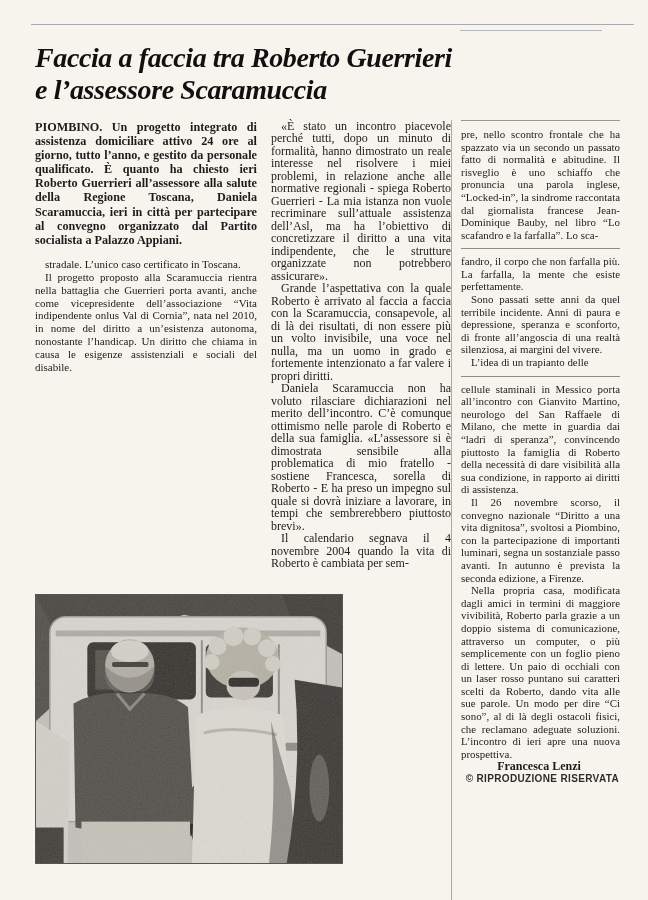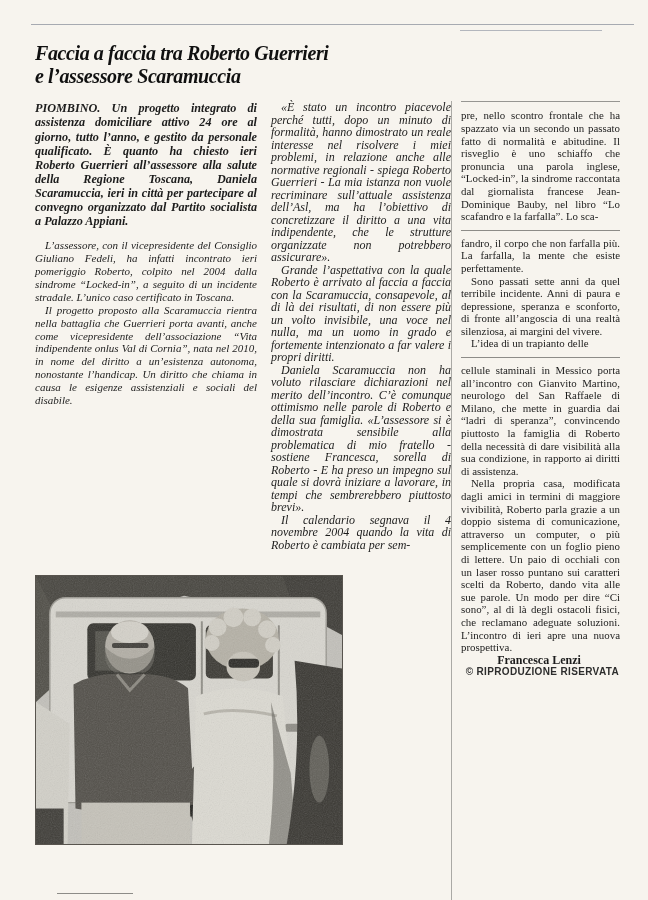--- a/index.html
+++ b/index.html
@@ -12,27 +12,27 @@
   }
   .page { position:relative; width:648px; height:900px; padding:20px 20px 0 35px; }
 
   
   .toprules { position:relative; height:14px; }
   .toprule-a { position:absolute; top:4px; left:-4px; right:-6px; border-top:1.5px solid #a7aab1; }
   .toprule-b { position:absolute; top:10px; left:425px; width:142px; border-top:1.5px solid #b3b6bd; }
 
   .headline {
     font-style:italic; font-weight:700;
-    font-size:20px; line-height:1.16; letter-spacing:-0.4px;
+    font-size:28px; line-height:1.16; letter-spacing:-0.4px;
     color:#101010; margin:8px 0 13px 0;
   }
 
   .main { display:flex; align-items:stretch; }
   .left-area { width:416px; }
-  .cols-left { display:flex;font-style:italic; }
+  .cols-left { display:flex; }
 
   .col { text-align:justify; }
   .col p { margin:0; }
 
   .col1 { width:222px; font-size:11px; line-height:12.9px; }
   .col1 .lead { font-weight:700; font-size:12.2px; line-height:14.1px; margin-bottom:11px; }
   .col1 .bodyp { text-indent:10px; }
 
   .pullquote {
     float:right; width:150px;
@@ -89,21 +89,20 @@
   </h1>
 
   <div class="main">
 
     <div class="left-area">
       <div class="cols-left">
 
         <div class="col col1">
           <p class="lead">PIOMBINO.  Un progetto integrato di assistenza domiciliare attivo 24 ore al giorno, tutto l’anno, e gestito da personale qualificato. È quanto ha chiesto ieri Roberto Guerrieri all’assessore alla salute della Regione Toscana, Daniela Scaramuccia, ieri in città per partecipare al convegno organizzato dal Partito socialista a Palazzo Appiani.</p>
           <p class="bodyp">
-            <span>L’assessore, con il vicepresidente del Consiglio Giuliano Fedeli, ha infatti incontrato ieri pomeriggio Roberto, colpito nel 2004 dalla sindrome “Locked-in”, a seguito di un incidente</span>
             <span>stradale. L’unico caso certificato in Toscana.</span>
           </p>
           <p class="bodyp">Il progetto proposto alla Scaramuccia rientra nella battaglia che Guerrieri porta avanti, anche come vicepresidente dell’associazione “Vita indipendente onlus Val di Cornia”, nata nel 2010, in nome del diritto a un’esistenza autonoma, nonostante l’handicap. Un diritto che chiama in causa le esigenze assistenziali e sociali del disabile.</p>
         </div>
 
         <div class="col col2">
           <p>«È stato un incontro piacevole perché tutti, dopo un minuto di formalità, hanno dimostrato un reale interesse nel risolvere i miei problemi, in relazione anche alle normative regionali - spiega Roberto Guerrieri - La mia istanza non vuole recriminare sull’attuale assistenza dell’Asl, ma ha l’obiettivo di concretizzare il diritto a una vita indipendente, che le strutture organizzate non potrebbero assicurare».</p>
           <p>Grande l’aspettativa con la quale Roberto è arrivato al faccia a faccia con la Scaramuccia, consapevole, al di là dei risultati, di non essere più un volto invisibile, una voce nel nulla, ma un uomo in grado e fortemente intenzionato a far valere i propri diritti.</p>
           <p>Daniela Scaramuccia non ha voluto rilasciare dichiarazioni nel merito dell’incontro. C’è comunque ottimismo nelle parole di Roberto e della sua famiglia. «L’assessore si è dimostrata sensibile alla problematica di mio fratello - sostiene Francesca, sorella di Roberto - E ha preso un impegno sul quale si dovrà iniziare a lavorare, in tempi che sembrerebbero piuttosto brevi».</p>
           <p>Il calendario segnava il 4 novembre 2004 quando la vita di Roberto è cambiata per sem-</p>
@@ -191,20 +190,21 @@
 
     <div class="col3wrap">
       <div class="col col3">
         <p>pre, nello scontro frontale che ha spazzato via un secondo un passato fatto di normalità e abitudine.  Il risveglio è uno schiaffo che pronuncia una parola inglese, “Locked-in”, la sindrome raccontata dal giornalista francese Jean-Dominique Bauby, nel libro “Lo scafandro e la farfalla”.  Lo sca-</p>
         <hr class="legrule">
         <p>fandro, il corpo che non farfalla più. La farfalla, la mente che esiste perfettamente.</p>
         <p class="ind">Sono passati sette anni da quel terribile incidente. Anni di paura e depressione, speranza e sconforto, di fronte all’angoscia di una realtà silenziosa, ai margini del vivere.</p>
         <p class="ind">L’idea di un trapianto delle</p>
         <hr class="legrule">
         <p>cellule staminali in Messico porta all’incontro con Gianvito Martino, neurologo del San Raffaele di Milano, che mette in guardia dai “ladri di speranza”, convincendo piuttosto la famiglia di Roberto della necessità di dare visibilità alla sua condizione, in rapporto ai diritti di assistenza.</p>
+        <p class="ind">Il 26 novembre scorso, il convegno nazionale “Diritto a una vita dignitosa”, svoltosi a Piombino, con la partecipazione di importanti luminari, segna un sostanziale passo avanti. In autunno è prevista la seconda edizione, a Firenze.</p>
         <p class="ind">Nella propria casa, modificata dagli amici in termini di maggiore vivibilità, Roberto parla grazie a un doppio sistema di comunicazione, attraverso un computer, o più semplicemente con un foglio pieno di lettere.  Un paio di occhiali con un laser rosso puntano sui caratteri scelti da Roberto, dando vita alle sue parole. Un modo per dire “Ci sono”, al di là degli ostacoli fisici, che reclamano adeguate soluzioni. L’incontro di ieri apre una nuova prospettiva.</p>
         <p class="byline">Francesca Lenzi</p>
         <p class="copyright">© RIPRODUZIONE RISERVATA</p>
       </div>
     </div>
 
   </div>
 </div>
 
 </body></html>

